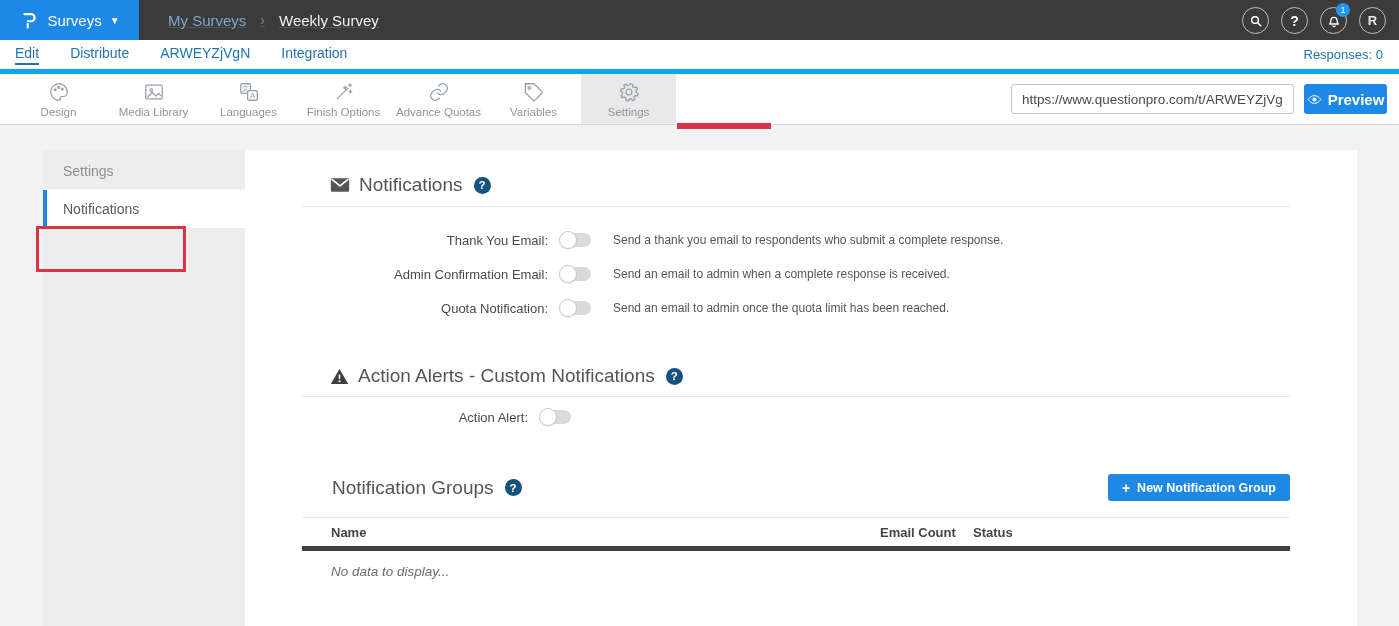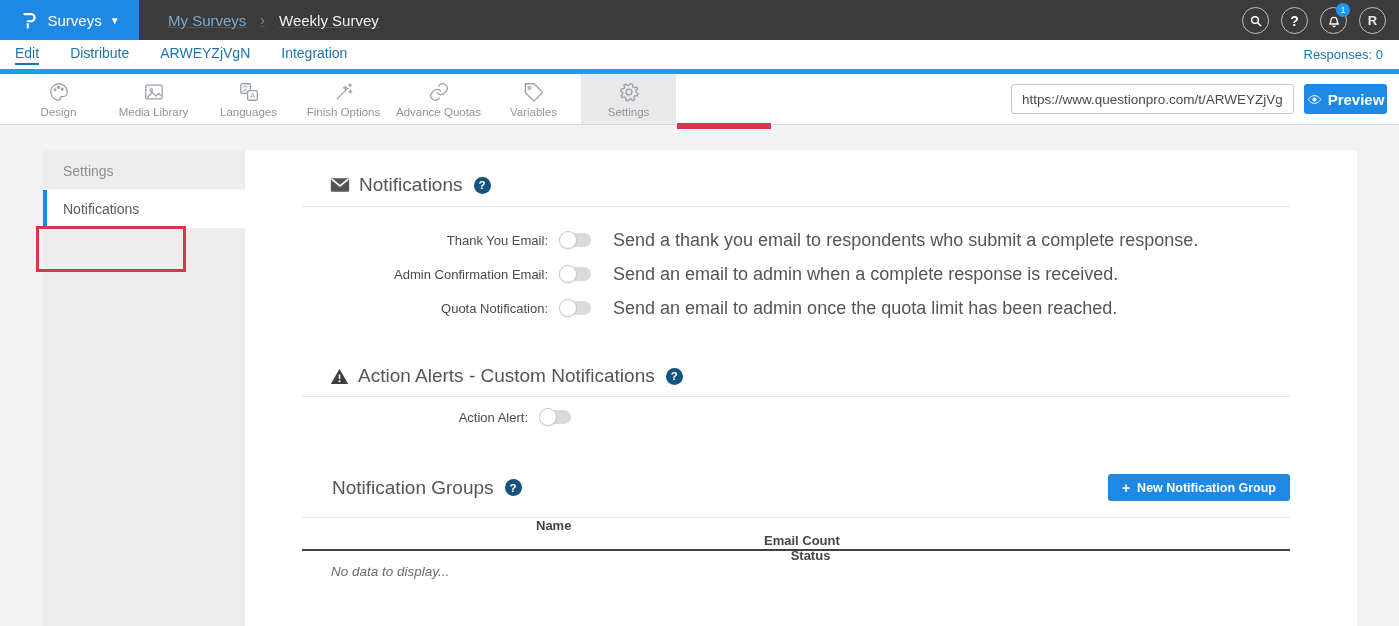--- a/index.html
+++ b/index.html
@@ -64,33 +64,33 @@
   .section-title { font-size:19px; color:#555; }
   .help-icon { width:17px; height:17px; border-radius:50%; background:#15527D; color:#fff; font-size:11.5px; font-weight:bold; display:flex; align-items:center; justify-content:center; cursor:pointer; margin-left:2px; }
   .divider { border-bottom:1px solid #E8E8E8; margin-top:10px; }
 
   .toggle-rows { padding-top:16px; }
   .toggle-row { height:34px; display:flex; align-items:center; }
   .toggle-label { width:246px; text-align:right; font-size:13px; font-weight:normal; color:#4a4a4a; }
   .toggle-label.narrow { width:226px; }
   .toggle { position:relative; width:30px; height:14px; background:#DADADA; border-radius:8px; margin-left:13px; cursor:pointer; flex:none; }
   .toggle .knob { position:absolute; left:-2px; top:-2px; width:18px; height:18px; background:#fff; border:1px solid #C9C9C9; border-radius:50%; box-shadow:0 1px 1px rgba(0,0,0,0.08); }
-  .toggle-desc { margin-left:22px; font-size:18px; color:#555; }
+  .toggle-desc { margin-left:22px; font-size:12px; color:#555; }
 
   .sec2-header { margin-top:40px; }
   .sec2-divider { margin-top:9px; }
   .action-rows { padding-top:3px; }
 
   .groups-header { margin-top:40px; display:flex; align-items:center; }
   .groups-title-wrap { display:flex; align-items:center; gap:9px; padding-left:30px; }
   .new-group-btn { margin-left:auto; height:27px; padding:0 14px; background:#1E88E5; border:none; border-radius:3px; color:#fff; font-size:12.5px; font-weight:bold; display:flex; align-items:center; gap:7px; cursor:pointer; font-family:"Liberation Sans",sans-serif; }
   .new-group-btn .plus { font-size:14px; font-weight:bold; }
   .groups-divider { margin-top:16px; }
 
-  .table-header { display:flex; align-items:center; height:33px; padding-left:29px; border-bottom:2px solid #404040; font-size:13px; font-weight:bold; color:#454545;flex-direction:column; }
+  .table-header { display:flex; align-items:center; height:33px; padding-left:29px; border-bottom:5px solid #404040; font-size:13px; font-weight:bold; color:#454545; }
   .col-name { width:549px; }
   .col-email { width:93px; }
   .col-status { flex:1; }
   .empty-row { padding:13px 0 0 29px; font-size:13.5px; font-style:italic; color:#6b6b6b; }
 
   .hdr-glyph { display:flex; align-items:center; }
 </style>
 </head>
 <body>
 

